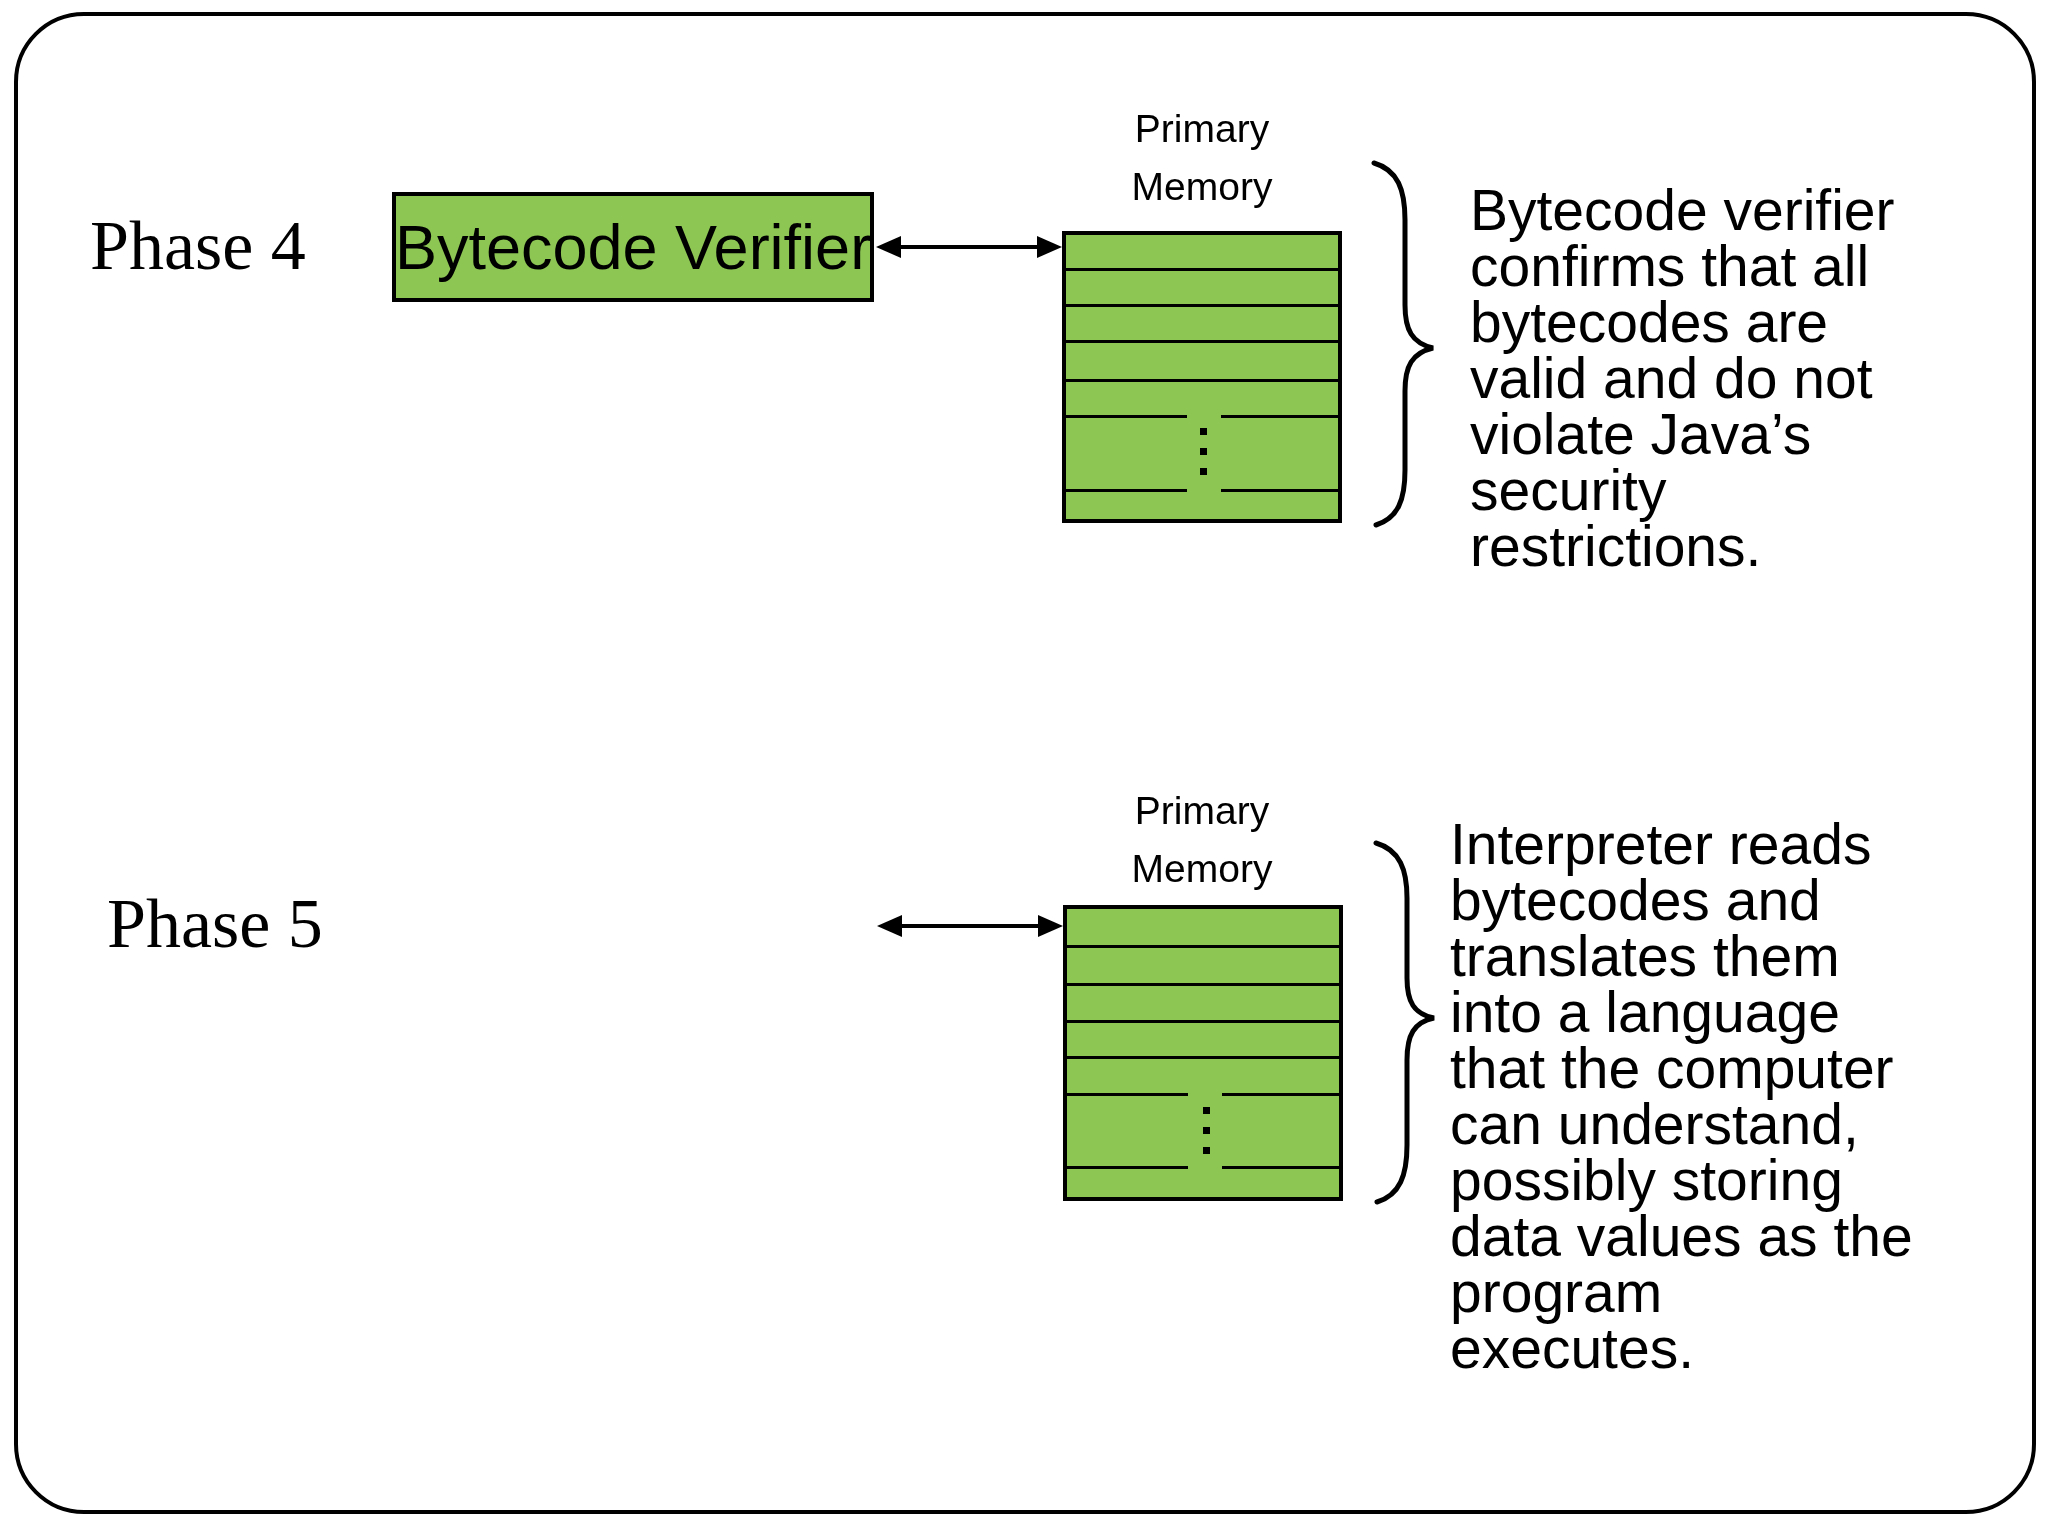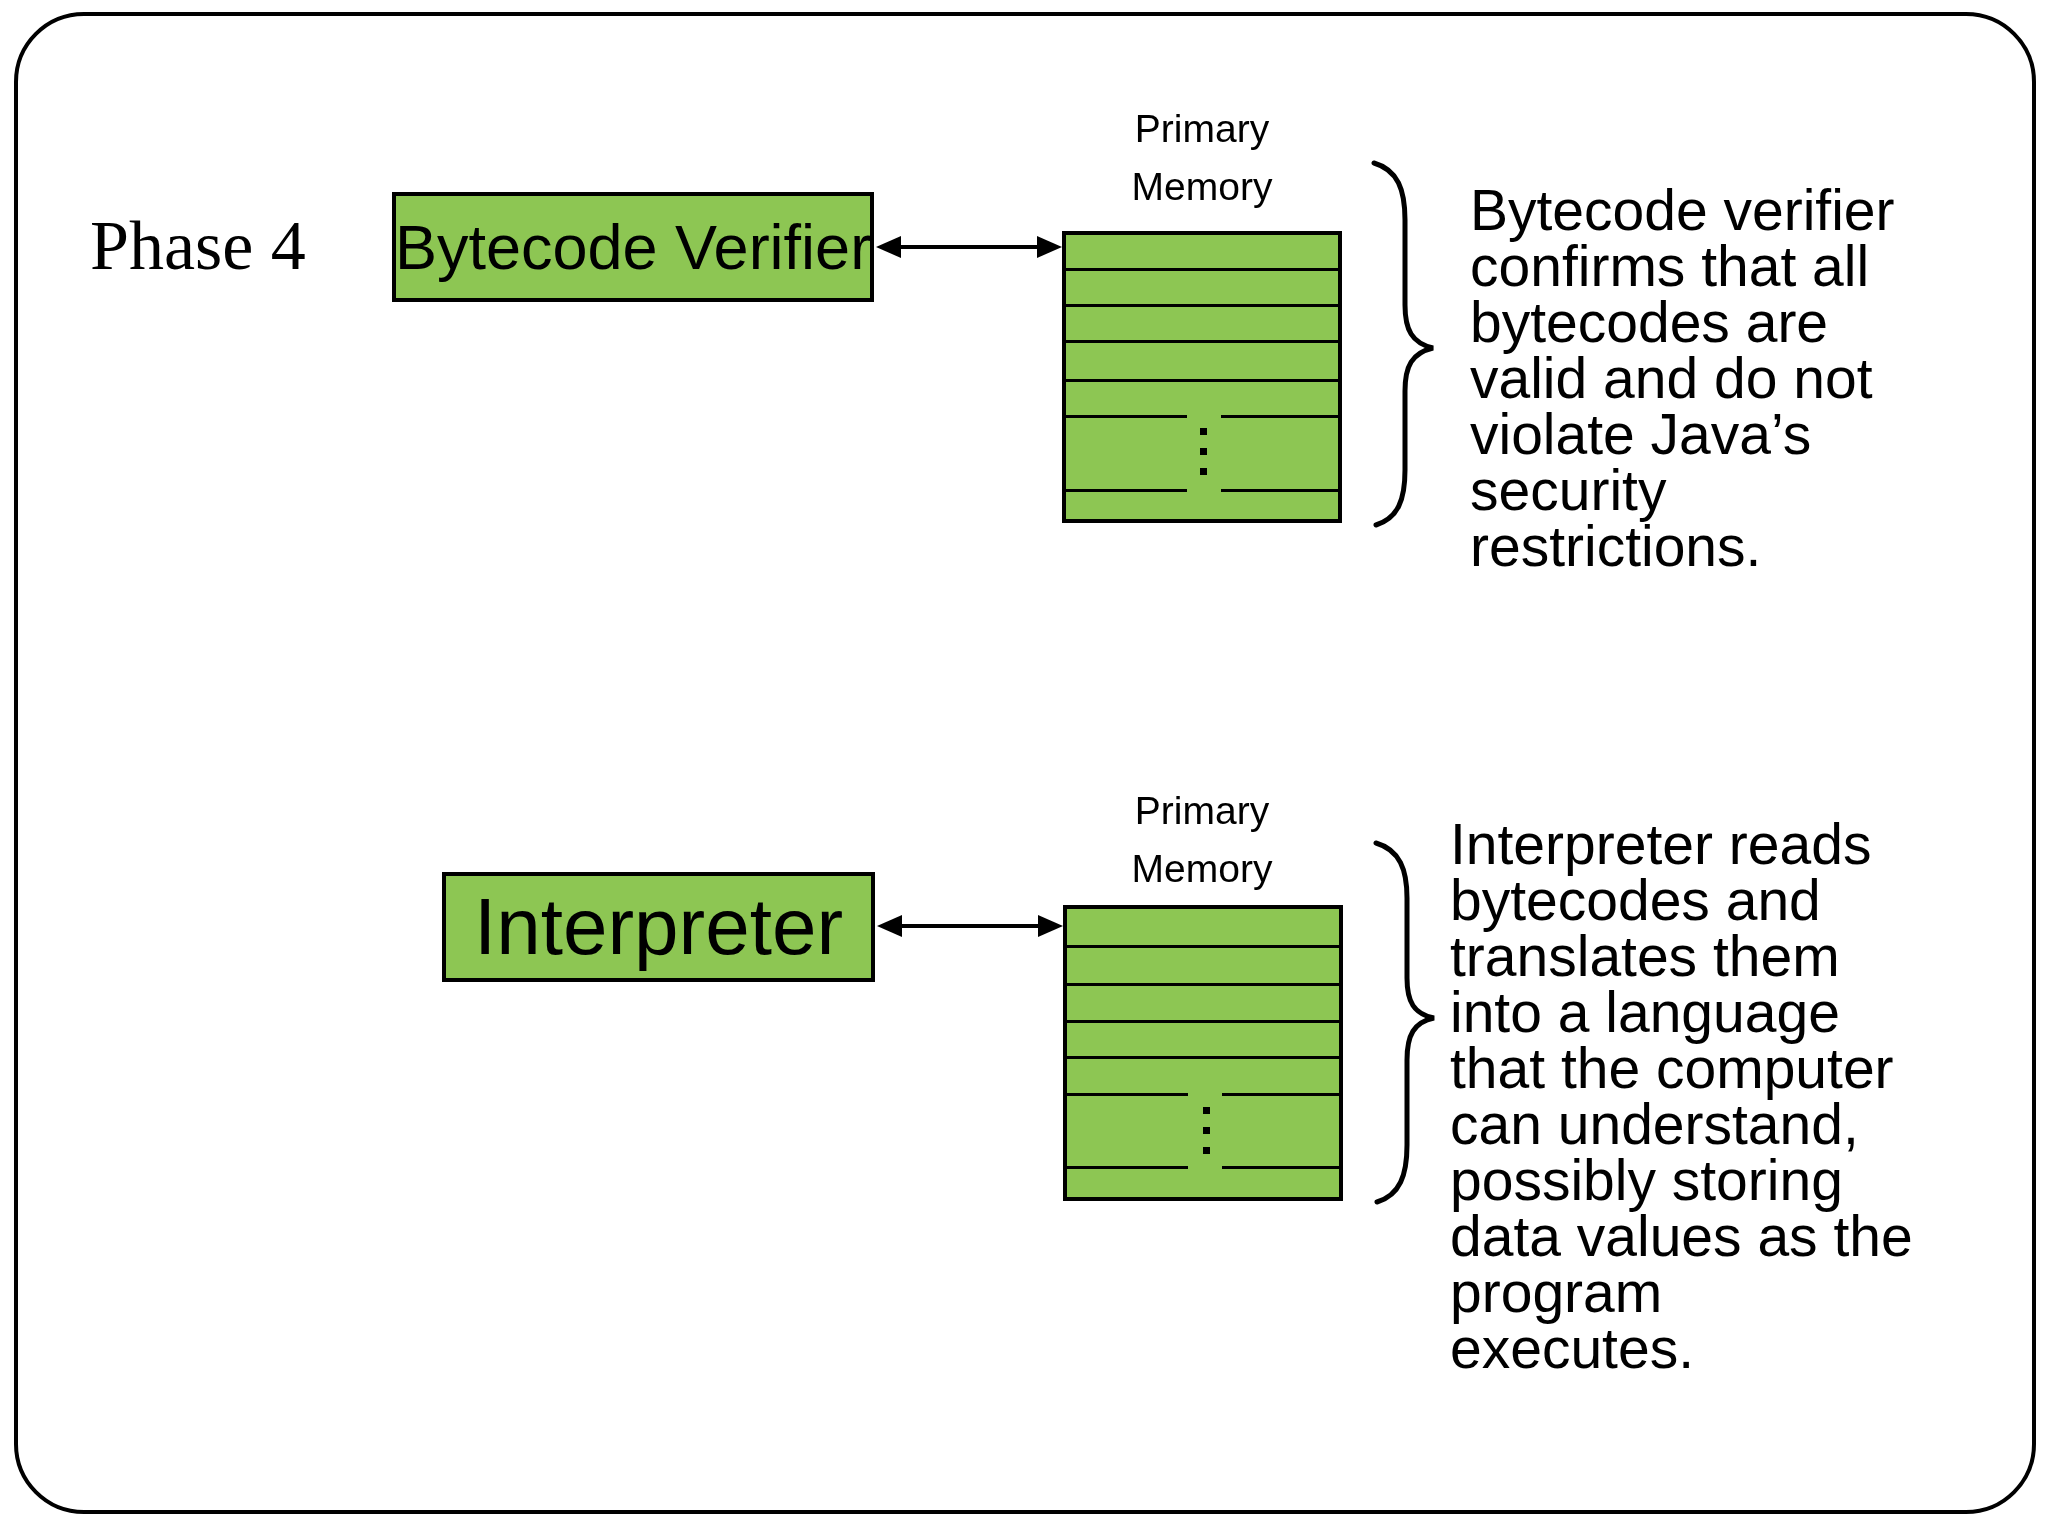--- a/index.html
+++ b/index.html
@@ -72,24 +72,22 @@
   </div>
 
   <div class="desc" style="left:1470px;top:182px">Bytecode verifier
 confirms that all
 bytecodes are
 valid and do not
 violate Java’s
 security
 restrictions.</div>
 
+  <div class="phase-label" style="left:107px;top:889px">Phase 5</div>
 
-  <div class="comp-box" style="left:442px;top:872px;width:433px;height:110px;font-size:80px">
-    <span>Interpreter</span>
-  </div>
 
   <div class="mem-title" style="left:1052px;top:782px">Primary
 Memory</div>
 
   <div class="mem-box" style="left:1063px;top:905px;width:280px;height:296px">
     <i class="ln" style="top:36px"></i>
     <i class="ln" style="top:74px"></i>
     <i class="ln" style="top:111px"></i>
     <i class="ln" style="top:147px"></i>
     <i class="ln broken" style="top:184px"></i>

